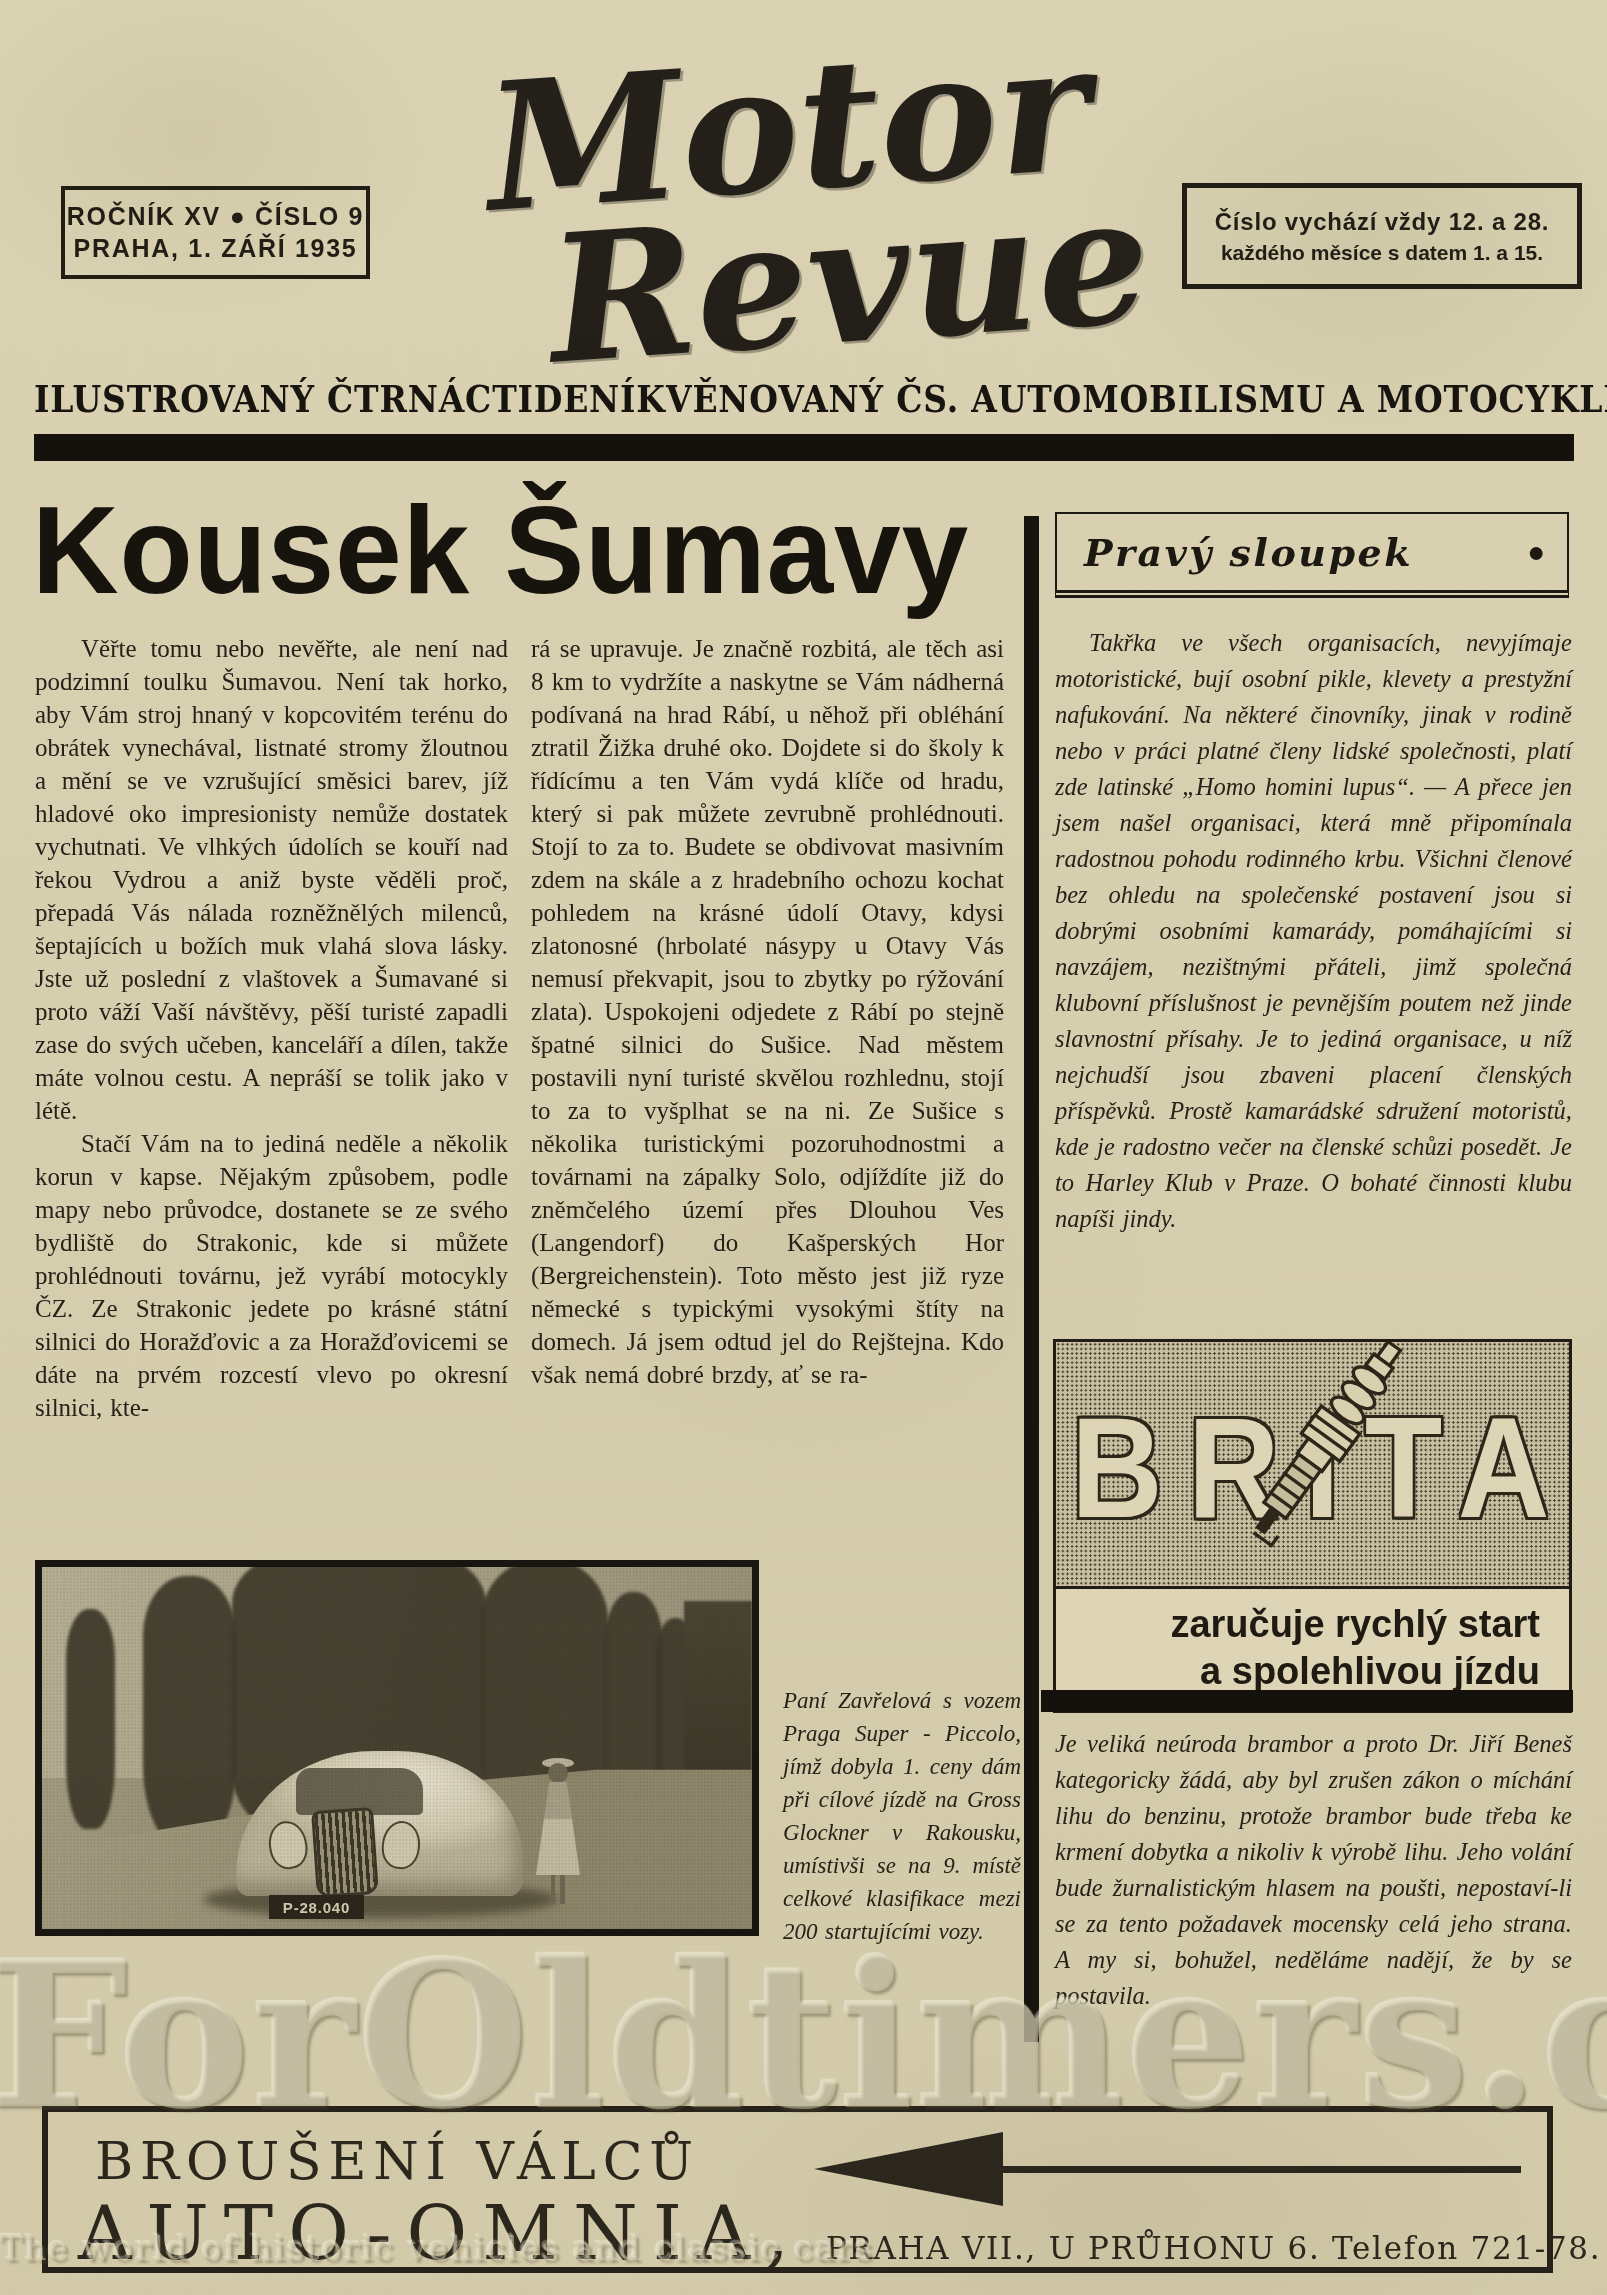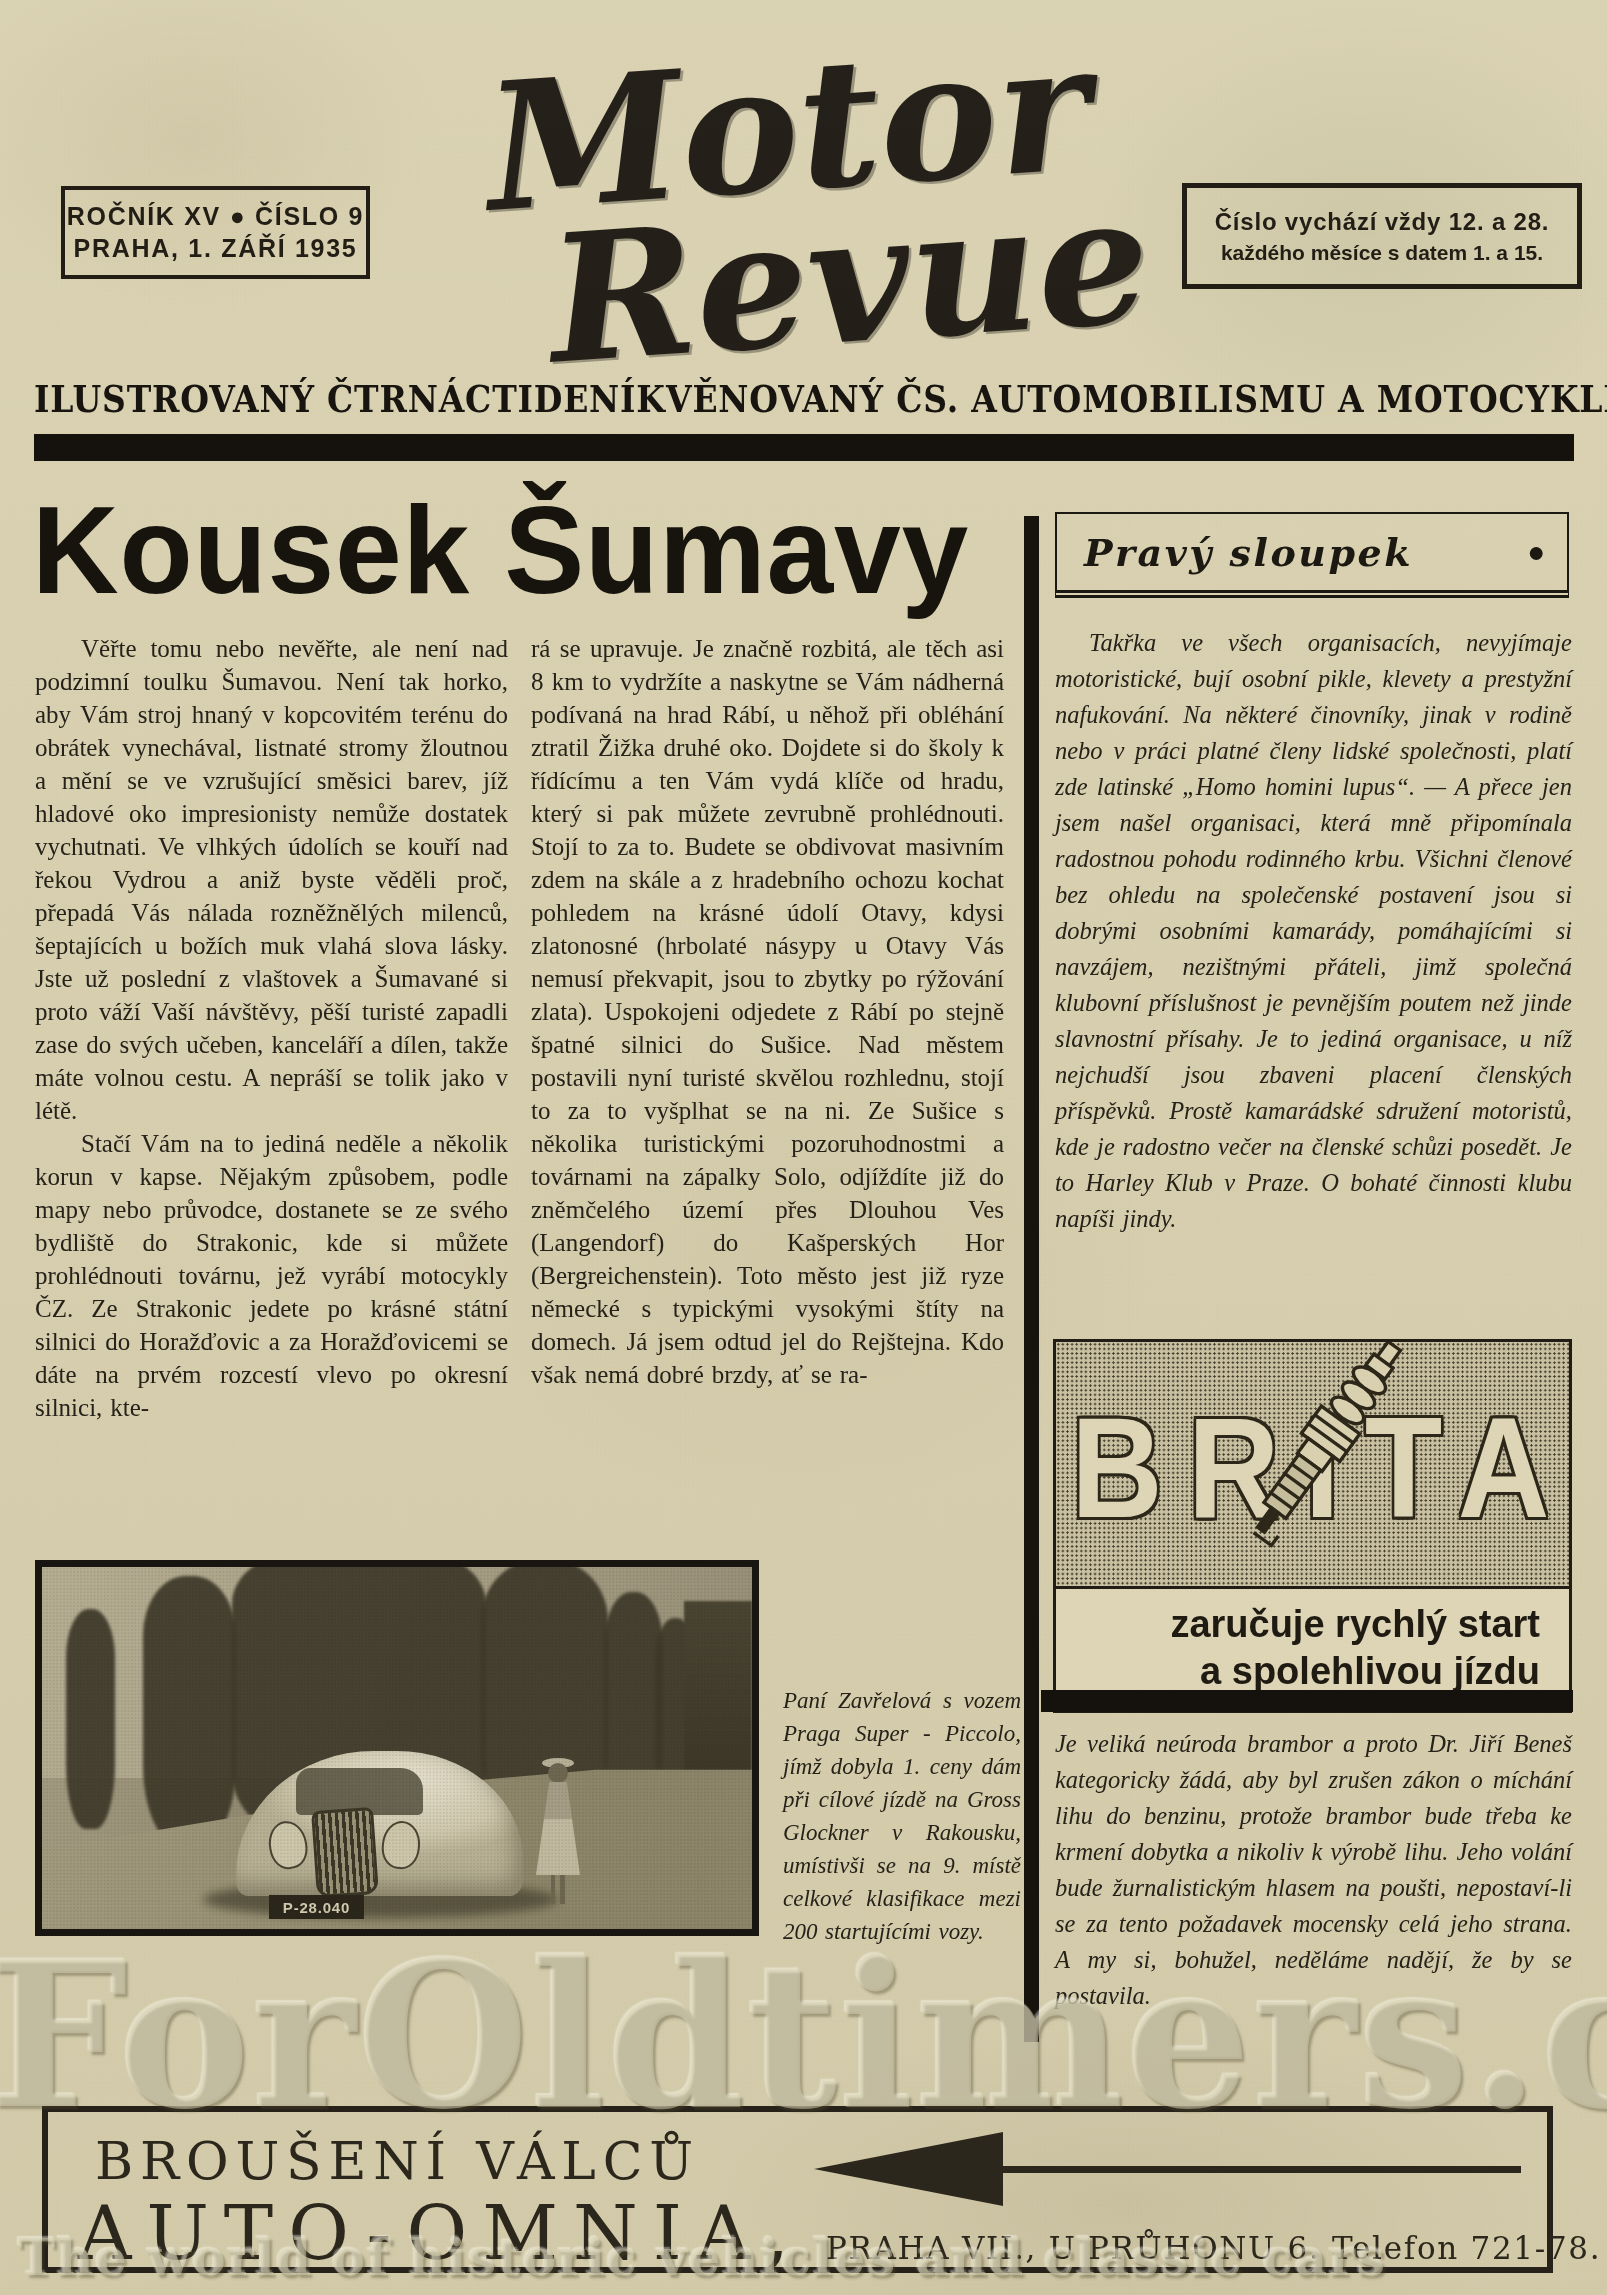--- a/index.html
+++ b/index.html
@@ -143,21 +143,21 @@
   .ba-arrow-tail{position:absolute;left:952px;top:54px;width:521px;height:6.8px;background:#2c271c;}
   .ba-line2{position:absolute;left:30px;top:78px;display:flex;align-items:baseline;gap:22px;white-space:nowrap;}
   .ba-company{font-family:"DejaVu Serif", serif;font-size:74px;letter-spacing:15px;color:#2c271c;}
   .ba-address{font-family:"DejaVu Serif", serif;font-size:31px;letter-spacing:1.7px;color:#2c271c;}
 
   
   .wm{z-index:50;pointer-events:none;font-family:"DejaVu Serif", serif;font-weight:bold;white-space:nowrap;
     color:rgba(216,209,180,.50);
     text-shadow:2.5px 2.5px 2.5px rgba(80,70,45,.38),-1.7px -1.7px 1.7px rgba(255,255,245,.42);}
   .wm-main{left:-12px;top:1917px;font-size:201px;letter-spacing:1.7px;transform:scaleX(.98);transform-origin:top left;}
-  .wm-sub{left:18px;top:2228px;font-size:50px;font-weight:bold;letter-spacing:1.7px;}
+  .wm-sub{left:0;top:2228px;font-size:34px;font-weight:normal;letter-spacing:1.7px;}
 </style>
 </head>
 <body>
 
 <div class="abs issue-box">
   <div class="l1">ROČNÍK XV ● ČÍSLO 9</div>
   <div class="l2">PRAHA, 1. ZÁŘÍ 1935</div>
 </div>
 
 <div class="abs schedule-box">

